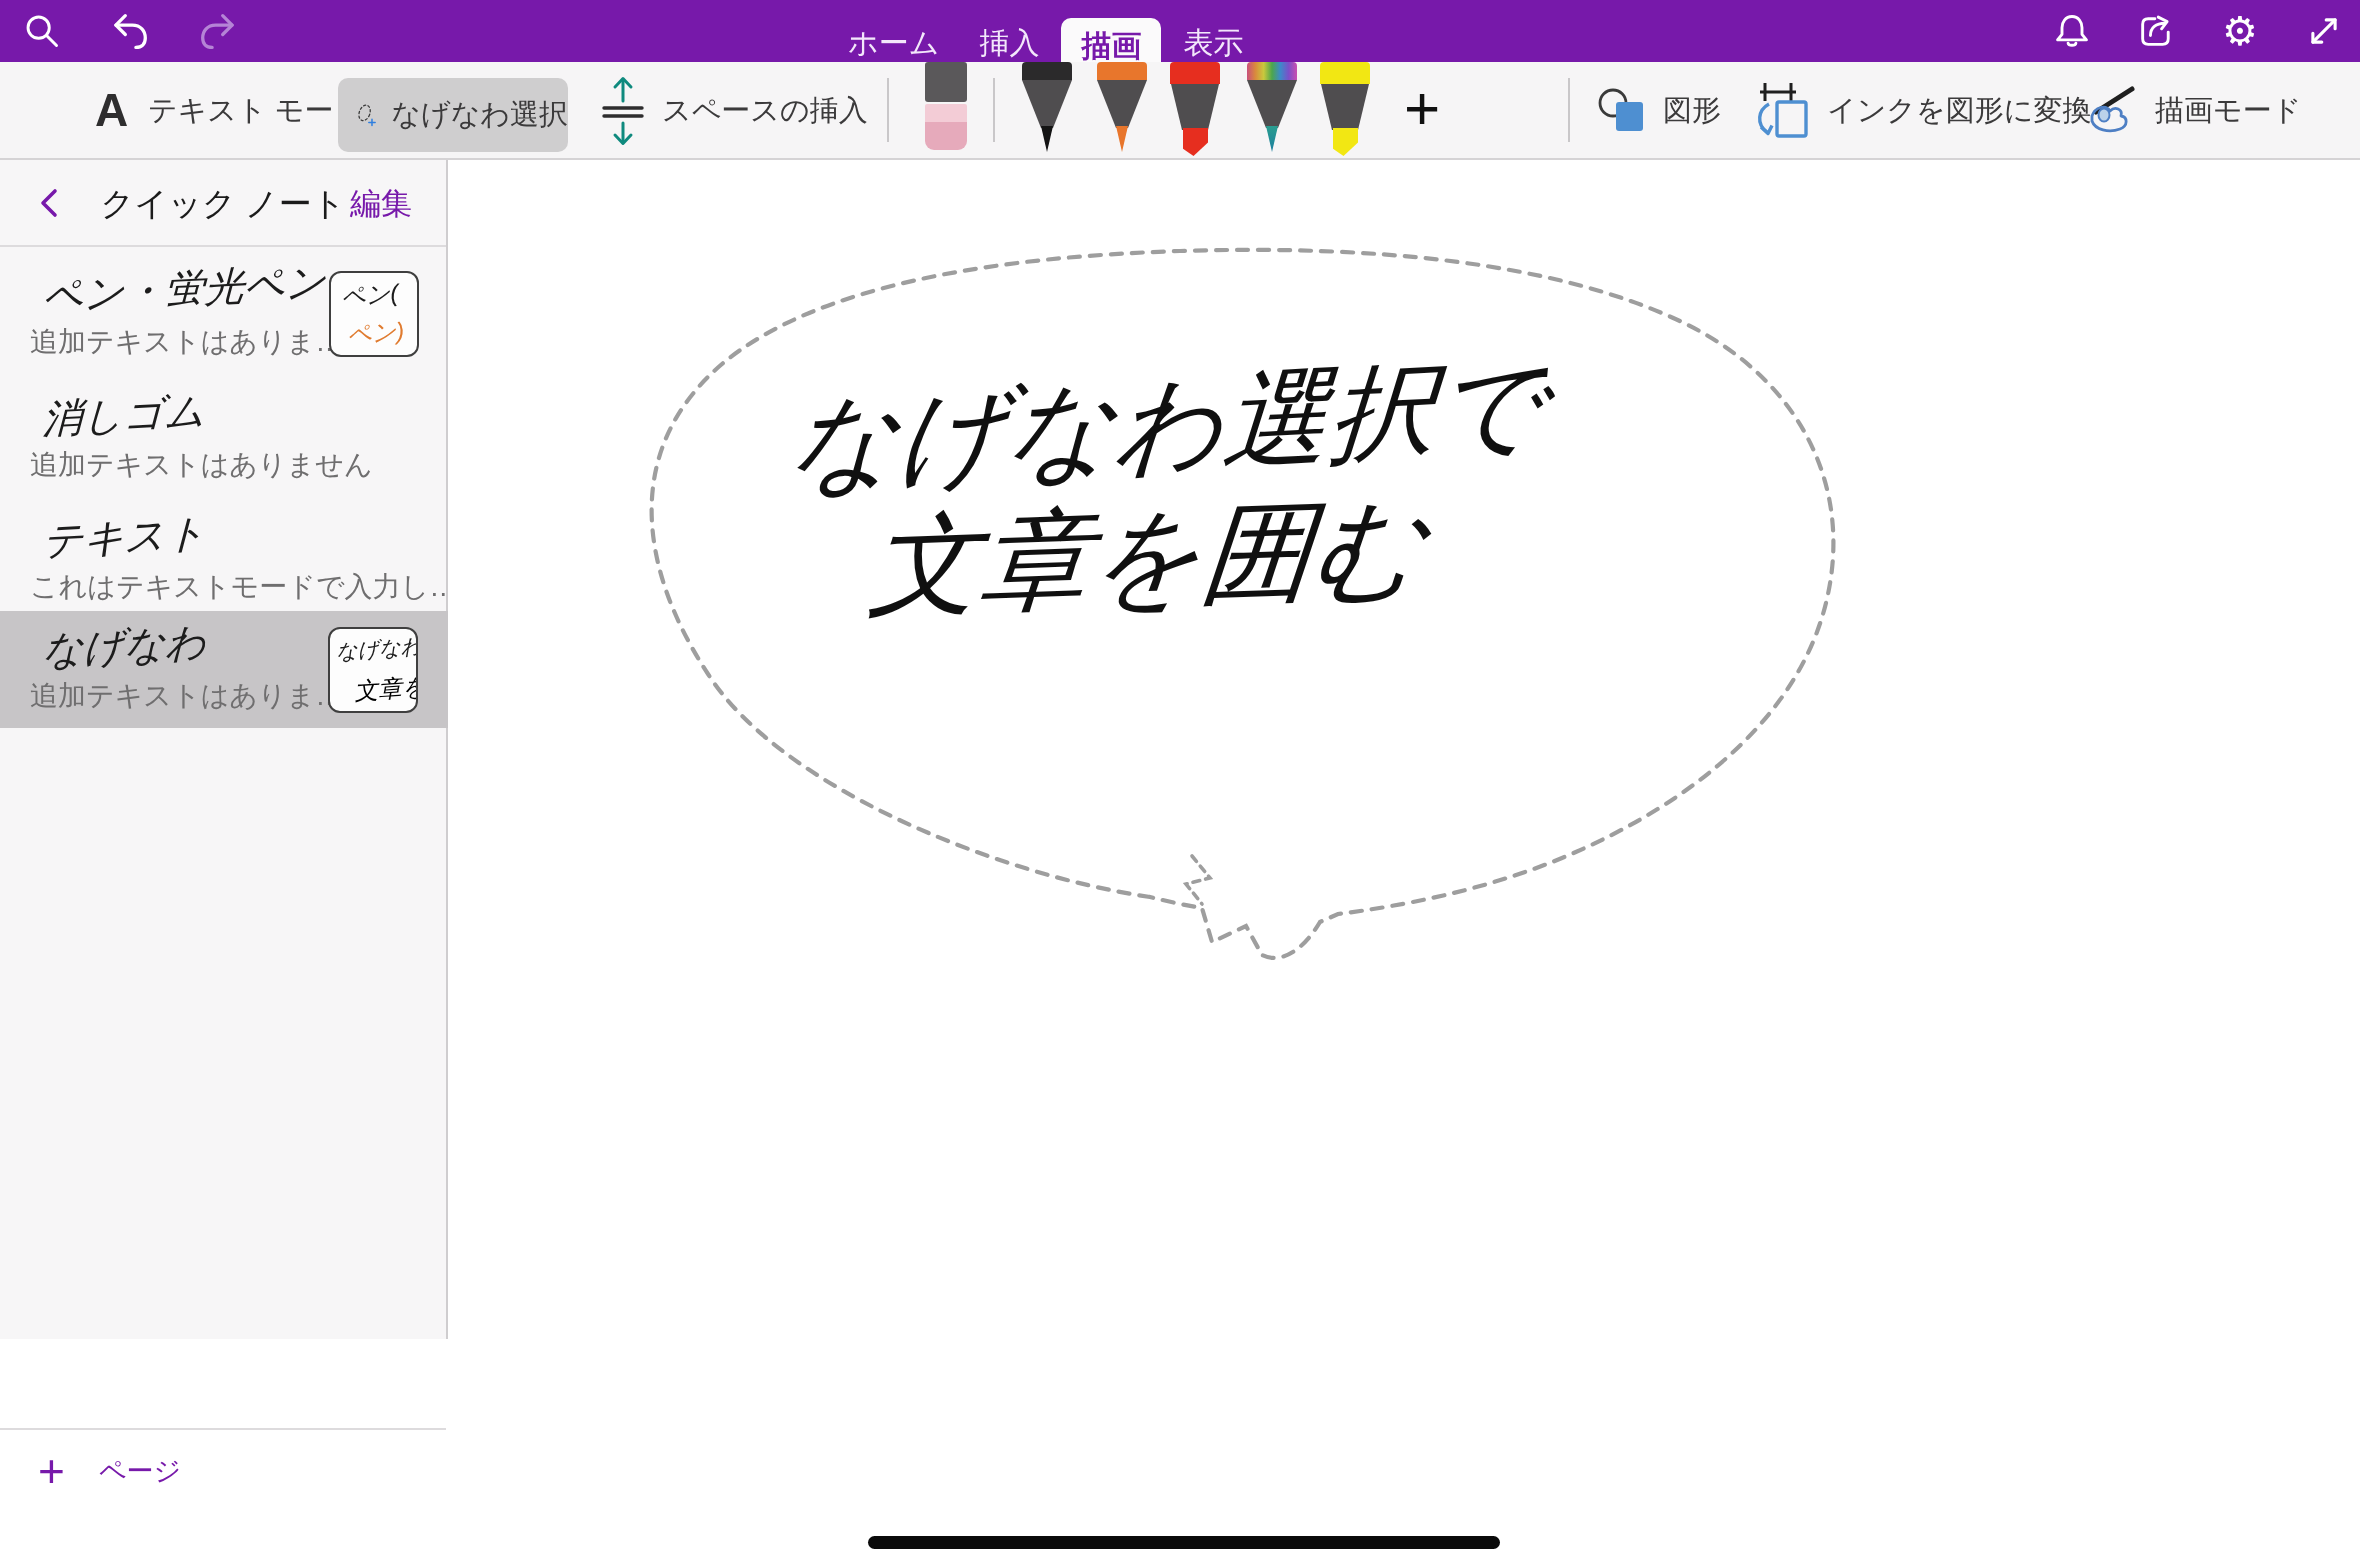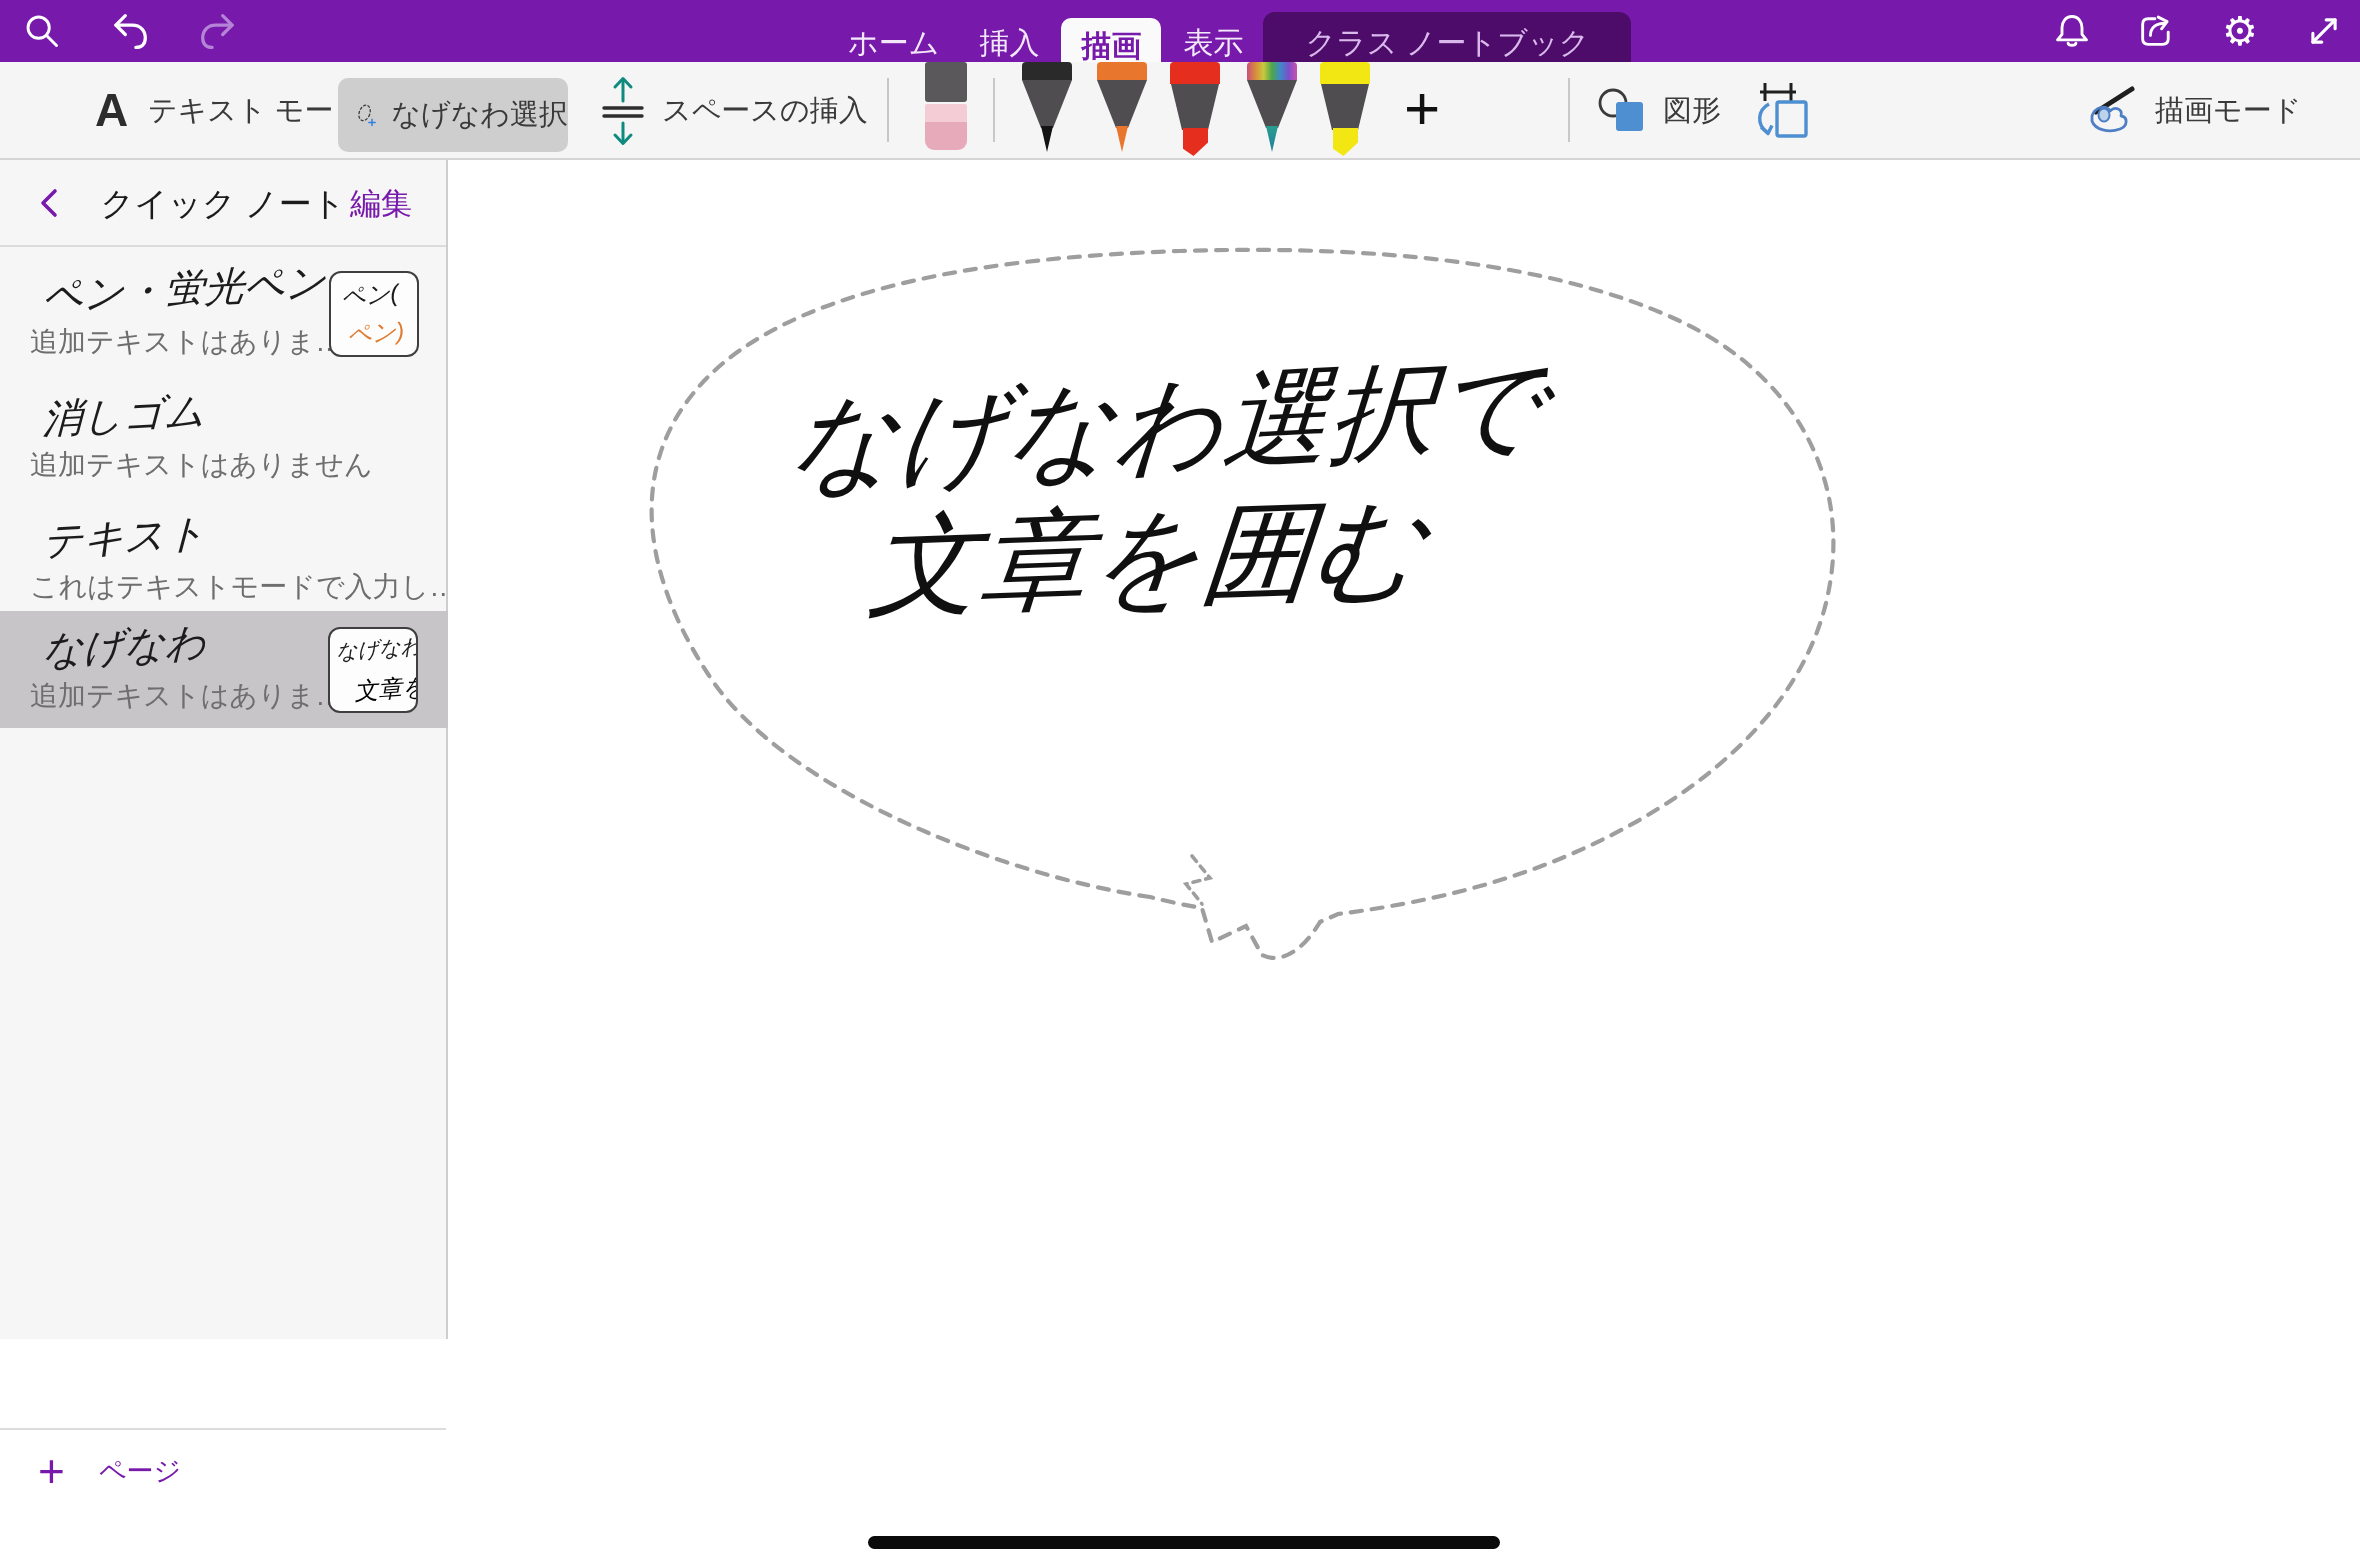--- a/index.html
+++ b/index.html
@@ -91,21 +91,20 @@
             <path d="M29 12 H15 C8 12 4 17 4 23 C4 28 7 31 12 31" fill="none" stroke="#b584d6" stroke-width="2.8" stroke-linecap="round"></path>
           </svg>
       </div>
     </div>
 
     <div class="tabs">
       <div class="tab">ホーム</div>
       <div class="tab">挿入</div>
       <div class="tab active">描画</div>
       <div class="tab">表示</div>
-      <div class="tab dark">クラス ノートブック</div>
     </div>
 
     <div class="tb-right">
       <div class="tb-icon">
         <svg width="40" height="40" viewBox="0 0 36 36">
             <path d="M18 5 C12 5 9 10 9 15 V21 L5 26 H31 L27 21 V15 C27 10 24 5 18 5 Z" fill="none" stroke="#ffffff" stroke-width="2.6" stroke-linejoin="round"></path>
             <path d="M14.5 29 C15 31.5 21 31.5 21.5 29" fill="none" stroke="#ffffff" stroke-width="2.6" stroke-linecap="round"></path>
           </svg>
       </div>
       <div class="tb-icon">
@@ -197,20 +196,21 @@
     <div class="tool-label" style="left:1663px;">図形</div>
 
     <svg class="icon-abs" style="left:1752px; top:18px;" width="60" height="62" viewBox="0 0 60 62">
       <line x1="8" y1="12" x2="44" y2="12" stroke="#1f1f1f" stroke-width="3"></line>
       <line x1="13" y1="3" x2="13" y2="21" stroke="#1f1f1f" stroke-width="3"></line>
       <line x1="39" y1="3" x2="39" y2="21" stroke="#1f1f1f" stroke-width="3"></line>
       <rect x="25" y="22" width="29" height="34" rx="2" fill="none" stroke="#4e8fd1" stroke-width="3.4"></rect>
       <path d="M17 24 C6 30 4 44 15 52" fill="none" stroke="#4e8fd1" stroke-width="3.4"></path>
       <path d="M9 47 L16 53.5 L20 45.5" fill="none" stroke="#4e8fd1" stroke-width="3.4" stroke-linejoin="round"></path>
     </svg>
+    <div class="tool-label" style="left:1827px;">インクを図形に変換</div>
 
     <svg class="icon-abs" style="left:2082px; top:22px;" width="60" height="56" viewBox="0 0 60 56">
       <line x1="14" y1="28" x2="50" y2="5" stroke="#1f1f1f" stroke-width="5" stroke-linecap="round"></line>
       <path d="M10 32 C13 23 24 20 28 27 C33 22 41 25 39 32 C46 33 46 42 38 45 C27 49 13 46 10 37 Z" fill="none" stroke="#4e7fc4" stroke-width="2.8" stroke-linejoin="round"></path>
       <ellipse cx="22" cy="31" rx="5.5" ry="6.5" fill="#bcd2ea" stroke="#4e7fc4" stroke-width="2"></ellipse>
     </svg>
     <div class="tool-label" style="left:2155px;">描画モード</div>
   </div>
 
   <div class="sidebar">

